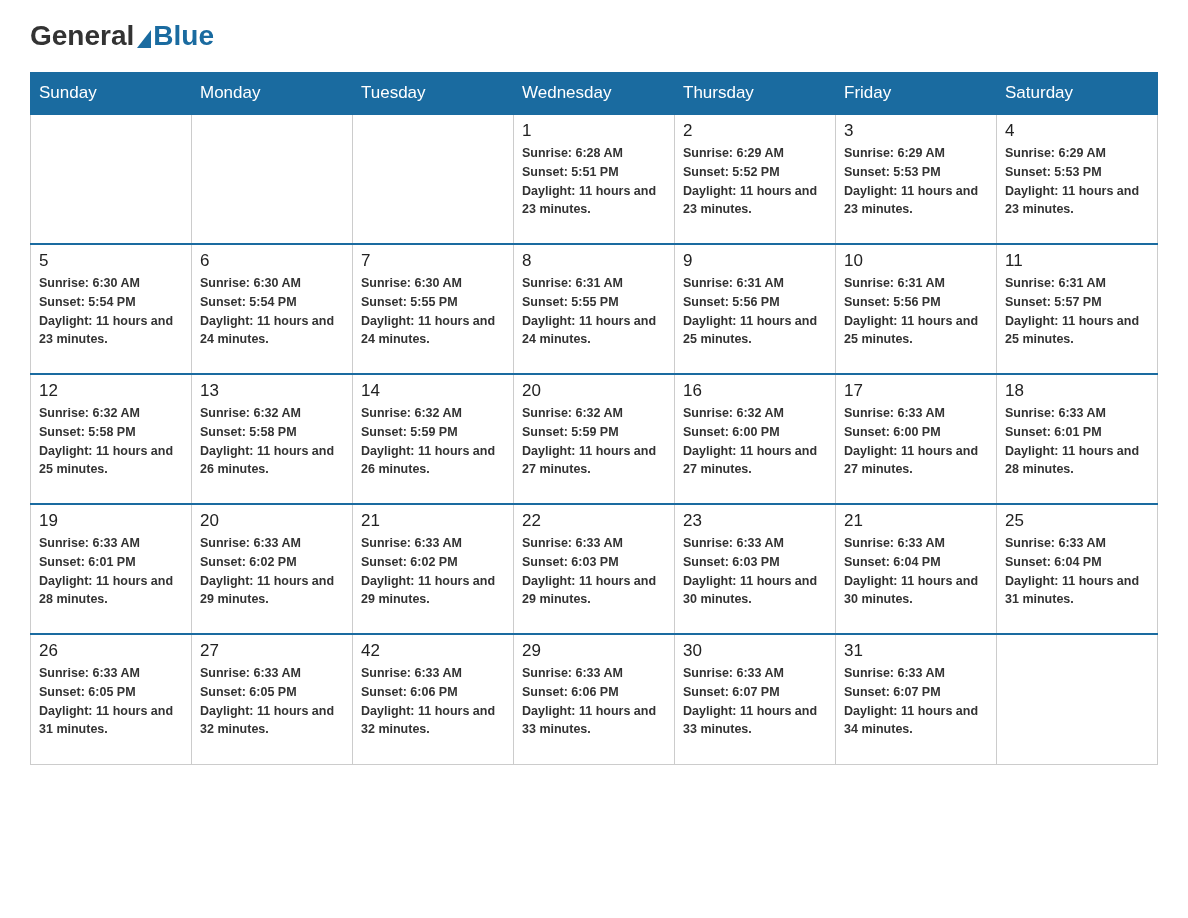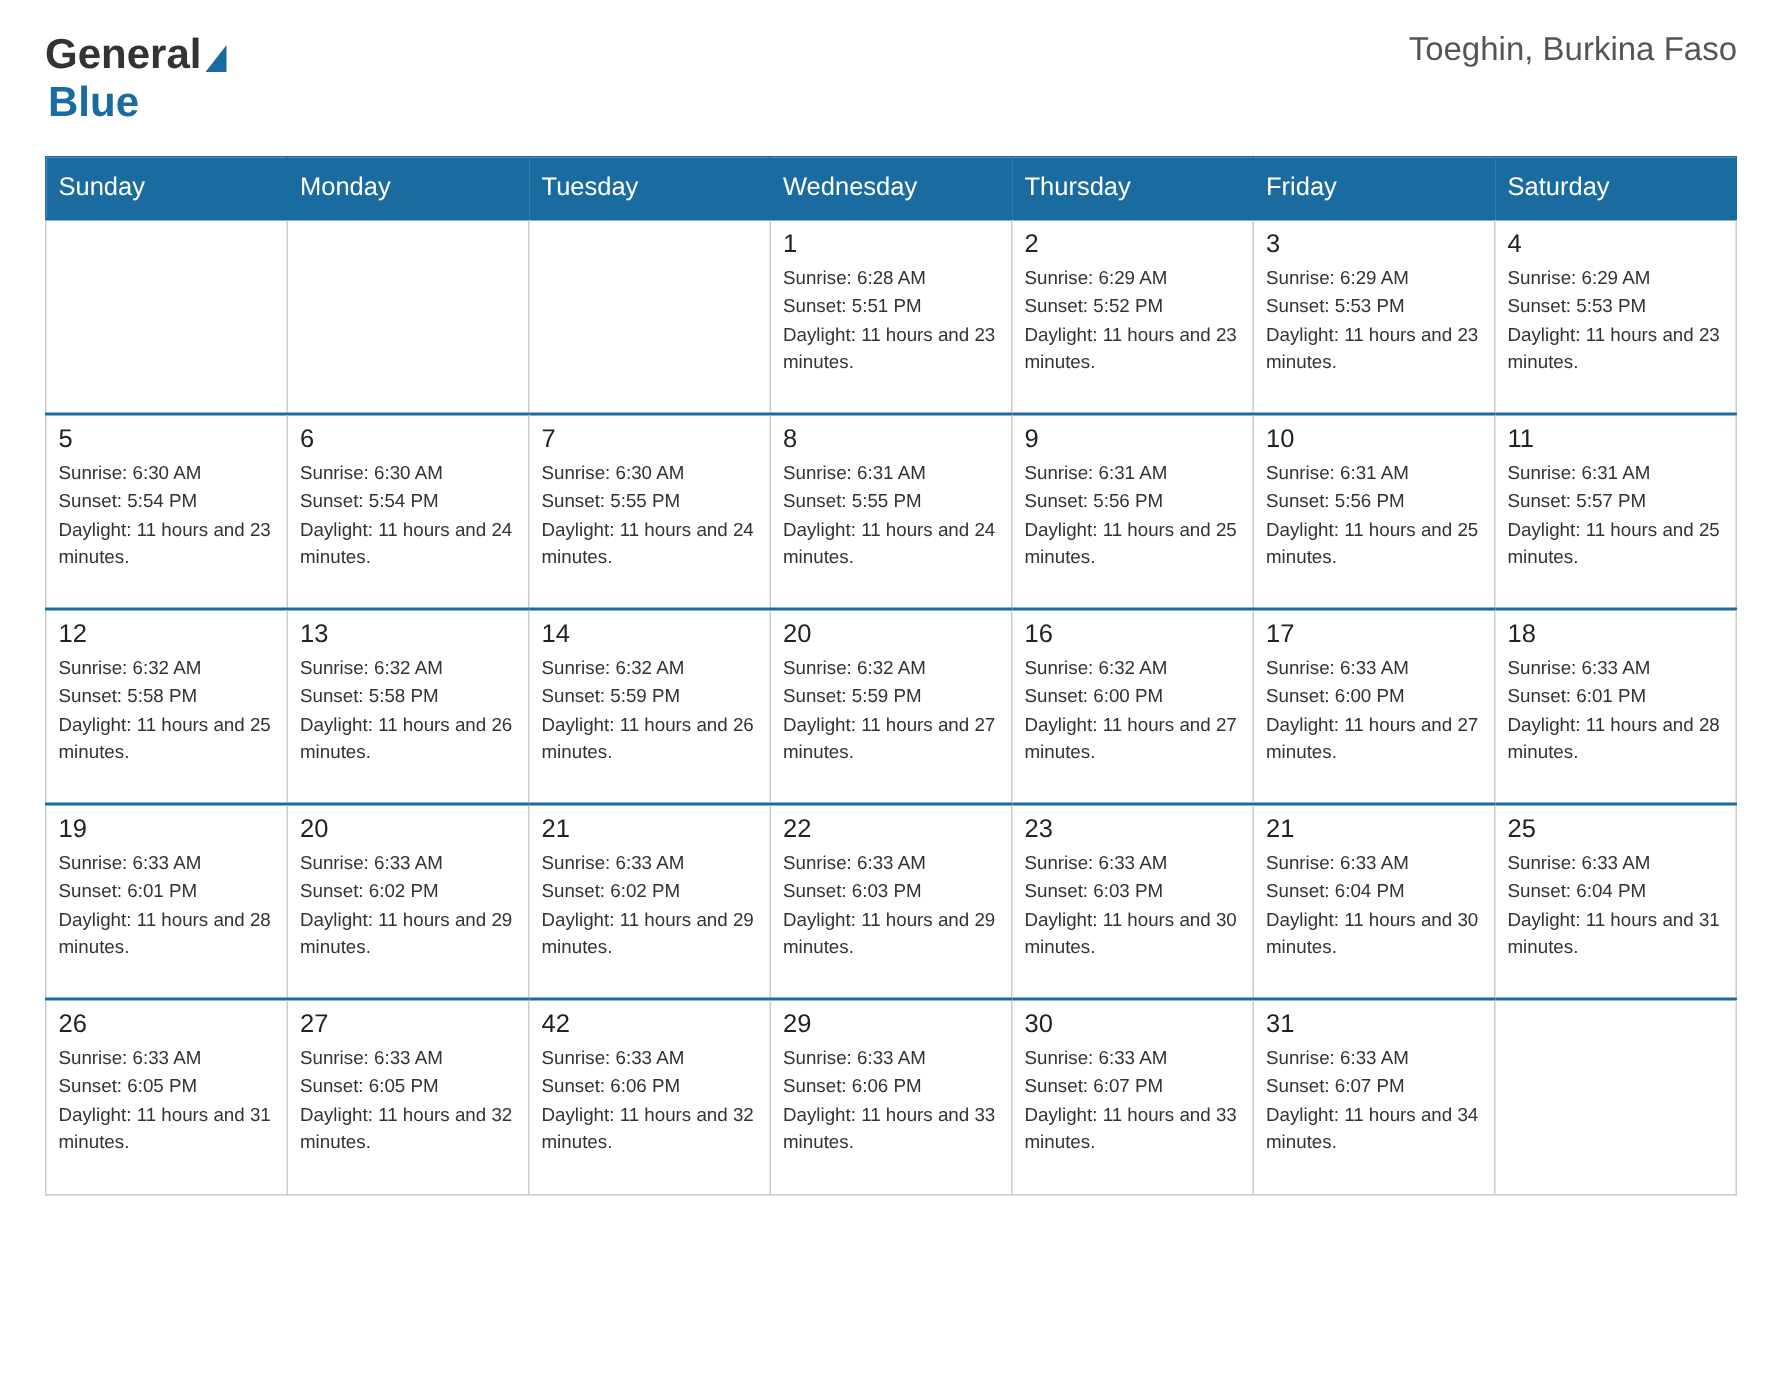--- a/index.html
+++ b/index.html
@@ -11,22 +11,21 @@
       min-height: 918px;
     }
     .header {
       display: flex;
       justify-content: space-between;
       align-items: flex-start;
       margin-bottom: 20px;
     }
     .logo {
       display: flex;
-      flex-direction: column;
-      align-items: flex-start;
+      align-items: center;
     }
     .logo-top {
       display: flex;
       align-items: center;
     }
     .logo-general {
       font-size: 28px;
       font-weight: bold;
       color: #333;
     }
@@ -80,20 +79,21 @@
     }
     .day-number {
       font-size: 17px;
       color: #222;
       margin-bottom: 3px;
     }
     .day-info {
       font-size: 12.5px;
       color: #333;
       line-height: 1.5;
+      font-weight: bold;
     }
     .empty-cell {
       background: #fff;
     }
     .calendar tbody tr:first-child td {
       border-top: 2px solid #1a6ba0;
     }
     .calendar tbody tr td {
       border-top: 2px solid #1a6ba0;
     }
@@ -103,21 +103,20 @@
 
 <div class="header">
   <div class="logo">
     <div class="logo-top">
       <span class="logo-general">General</span>
       <div class="logo-triangle"></div>
     </div>
     <span class="logo-blue">Blue</span>
   </div>
   <div class="title-section">
-    <div class="location">Toeghin, Burkina Faso</div>
   </div>
 </div>
 
 <table class="calendar">
   <thead>
     <tr>
     <th>Sunday</th>
         <th>Monday</th>
         <th>Tuesday</th>
         <th>Wednesday</th>

